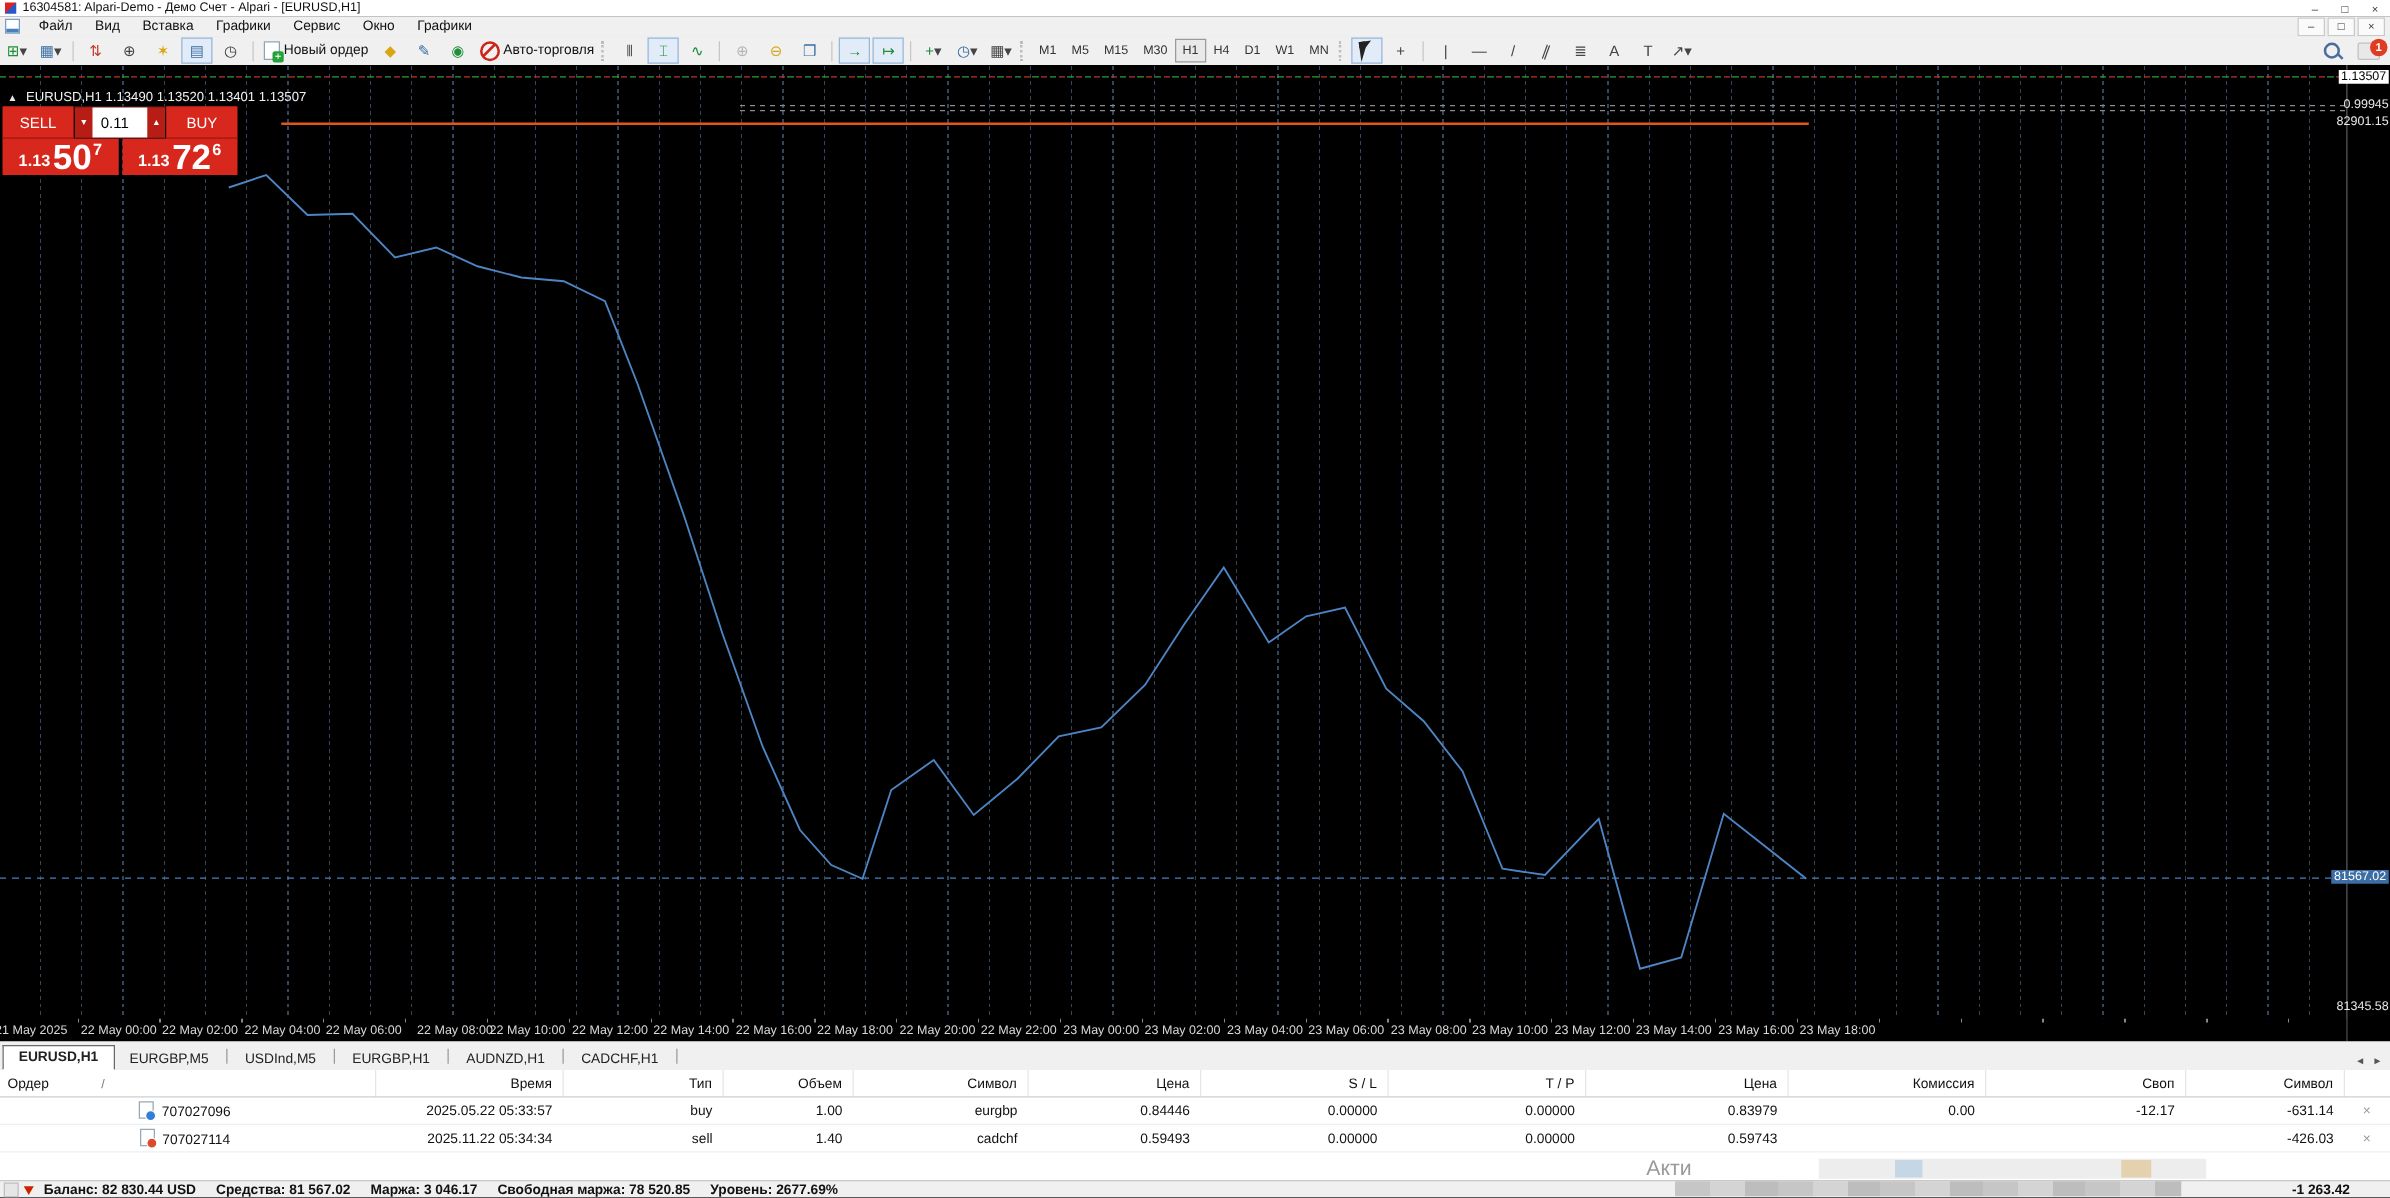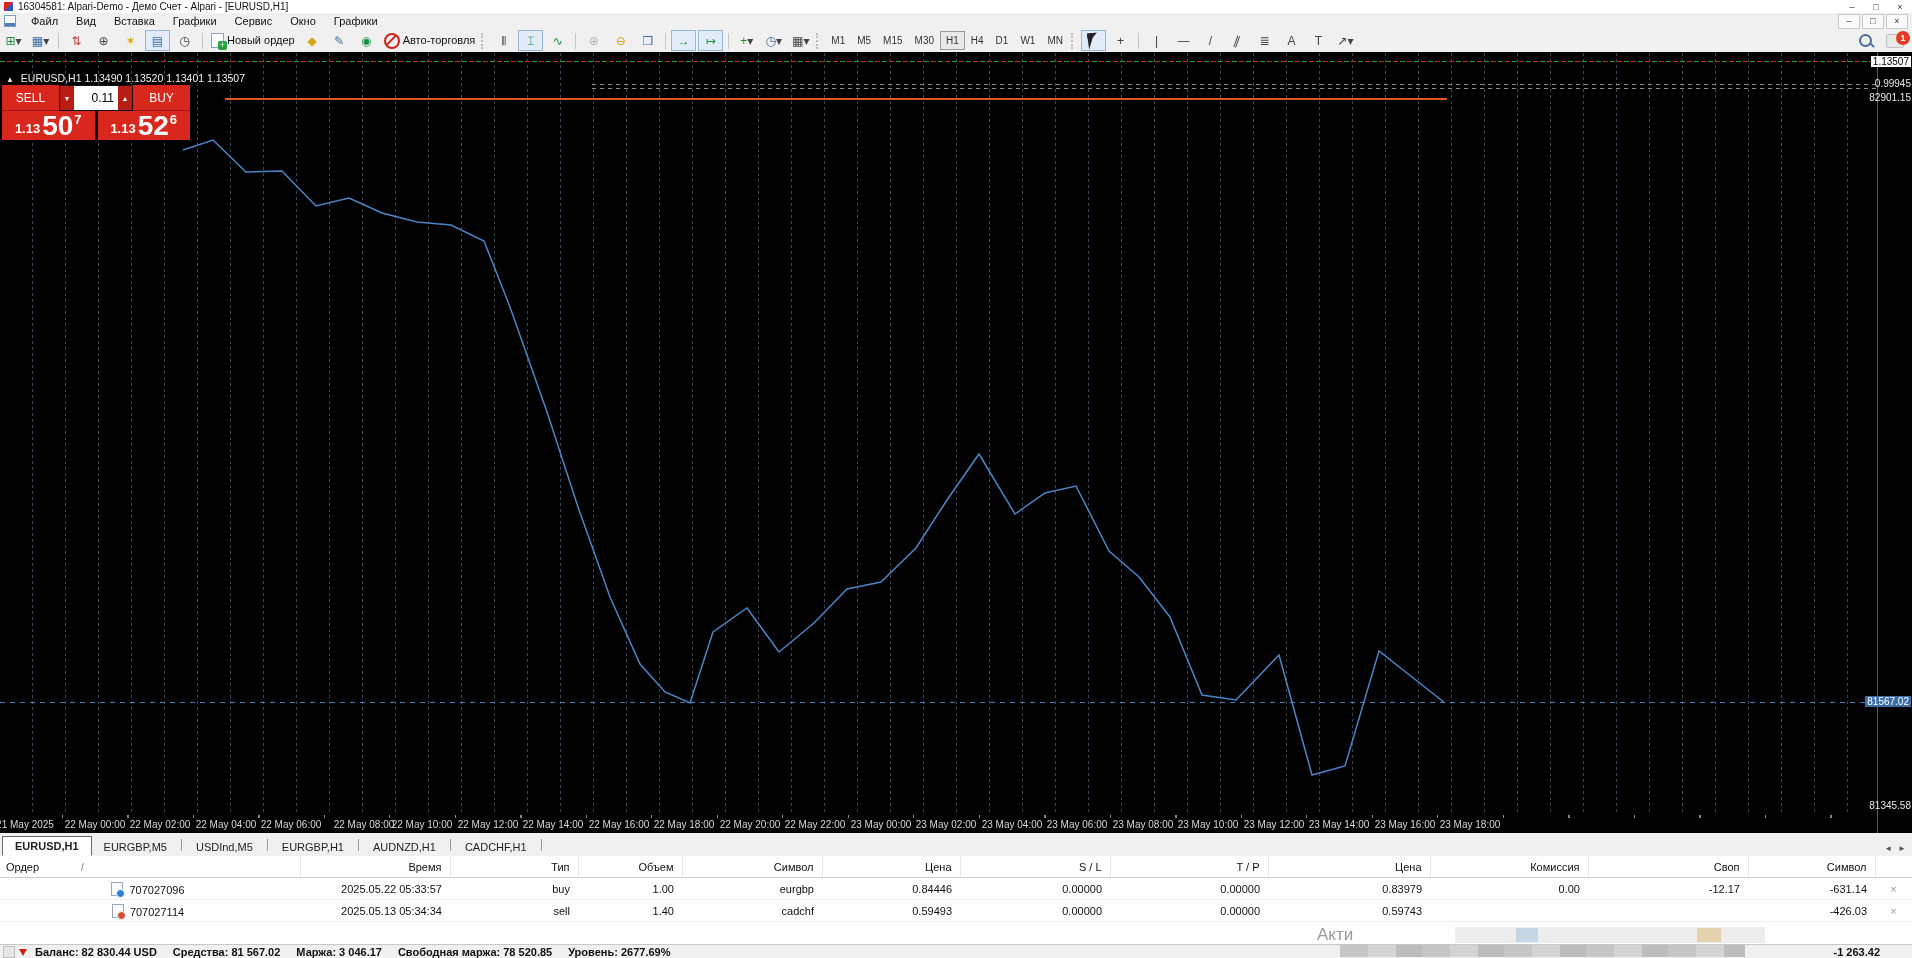--- a/index.html
+++ b/index.html
@@ -63,21 +63,21 @@
   .equity-dash{position:absolute;left:0;top:650px;width:100%;height:1px;
                background:repeating-linear-gradient(90deg,#4a7ebb 0 5px,transparent 5px 10px);}
   svg.equity{position:absolute;left:0;top:0;width:1877px;height:763px;}
   
   .widget{position:absolute;left:2px;top:33px;width:188px;}
   .w-row1{display:flex;height:26px;}
   .w-sell,.w-buy{flex:1;background:#d8271c;color:#fff;display:flex;align-items:center;justify-content:center;
                  font-size:12px;border-bottom:1px solid #9e1410;}
   .w-spin{width:72px;display:flex;background:#d8271c;border:1px solid #111;}
   .w-spin-btn{width:14px;background:#b71d14;color:#fff;font-size:7px;display:flex;align-items:center;justify-content:center;}
-  .w-spin-val{flex:1;background:#fff;color:#000;font-size:12px;display:flex;align-items:center;justify-content:flex-end;padding-right:4px;}
+  .w-spin-val{flex:1;background:#fff;color:#000;font-size:12px;display:flex;align-items:center;justify-content:flex-end;padding-right:15px;}
   .w-row2{display:flex;height:29px;margin-top:0;}
   .w-bid,.w-ask{flex:1;background:#d8271c;color:#fff;display:flex;align-items:flex-end;justify-content:center;padding-bottom:1px;}
   .w-bid{margin-right:3px;}
   .p-small{font-size:13px;font-weight:bold;margin:0 2px 3px 0;}
   .p-big{font-size:28px;font-weight:bold;line-height:26px;}
   .p-sup{font-size:13px;font-weight:bold;margin:0 0 12px 1px;}
   
   .yaxis{position:absolute;left:1877px;top:52px;width:35px;height:781px;background:#000;border-left:1px solid #5a5a5a;
          font-size:10px;color:#e8e8e8;}
   .ylab{position:absolute;right:2px;white-space:nowrap;}
@@ -314,21 +314,21 @@
         <div class="w-buy">BUY</div>
       </div>
       <div class="w-row2">
         <div class="w-bid">
           <span class="p-small">1.13</span>
           <span class="p-big">50</span>
           <span class="p-sup">7</span>
         </div>
         <div class="w-ask">
           <span class="p-small">1.13</span>
-          <span class="p-big">52</span>
+          <span class="p-big">72</span>
           <span class="p-sup">6</span>
         </div>
       </div>
     </div>
   </div>
 
   <div class="yaxis">
     <span class="ylab ybox" style="top:4px">1.13507</span>
     <span class="ylab" style="top:26px">0.99945</span>
     <span class="ylab" style="top:40px">82901.15</span>
@@ -423,21 +423,21 @@
         <td>0.00000</td>
         <td>0.00000</td>
         <td>0.83979</td>
         <td>0.00</td>
         <td>-12.17</td>
         <td>-631.14</td>
         <td class="row-close">×</td>
       </tr>
       <tr>
         <td class="first"><span class="doc-ico" style="--dot:#d84b2f"></span><span>707027114</span></td>
-        <td>2025.05.13 05:34:34</td>
+        <td>2025.11.22 05:34:34</td>
         <td>sell</td>
         <td>1.40</td>
         <td>cadchf</td>
         <td>0.59493</td>
         <td>0.00000</td>
         <td>0.00000</td>
         <td>0.59743</td>
         <td></td>
         <td></td>
         <td>-426.03</td>

